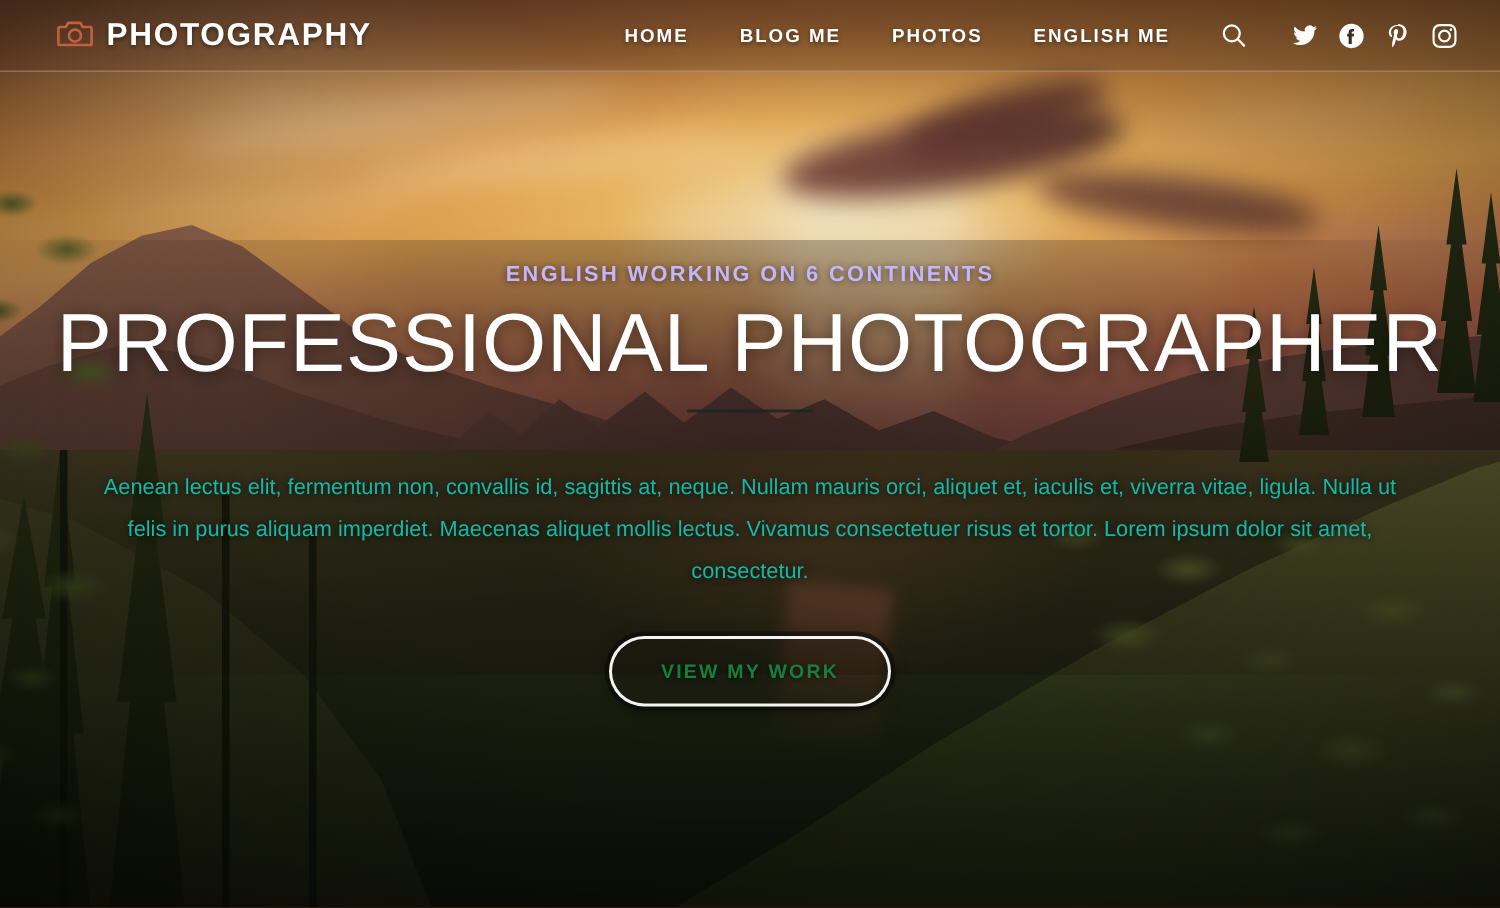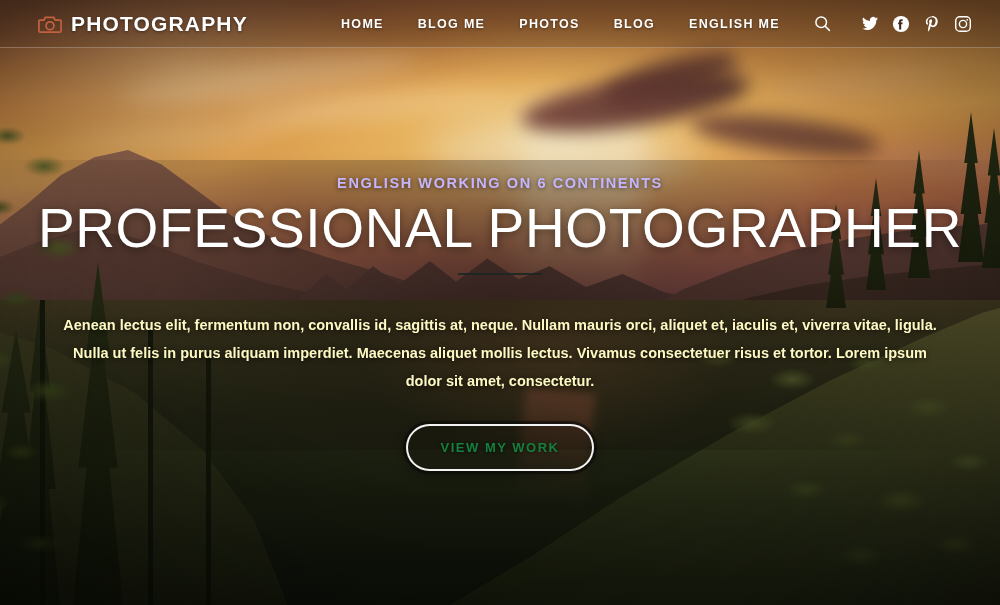--- a/index.html
+++ b/index.html
@@ -201,21 +201,21 @@
   .site-header {
     position:absolute; left:0; top:0; width:100%; height:48px;
     display:flex; align-items:center;
     padding:0 22px 0 38px;
     background:linear-gradient(180deg, rgba(52,32,18,0.30) 0%, rgba(60,38,22,0.22) 100%);
     border-bottom:1px solid rgba(255,240,225,0.30);
     z-index:20;
   }
 
   .brand {
-    display:flex; align-items:center; gap:9px;
+    display:flex; align-items:flex-start; gap:9px;
     text-decoration:none; cursor:pointer;
   }
   .brand-icon { display:block; width:24px; height:20px; flex:none; }
   .brand-name {
     color:#ffffff;
     font-size:21px;
     font-weight:700;
     letter-spacing:0.055em;
     text-shadow:0 1px 3px rgba(0,0,0,0.45);
     white-space:nowrap;
@@ -284,23 +284,23 @@
   .hero-rule {
     margin-top:16px;
     width:84px; height:2px;
     background:rgba(26,38,34,0.85);
     border-radius:1px;
   }
 
   .hero-desc {
     margin-top:37px;
     width:886px;
-    color:#fef9c3;
+    color:#14b8a6;
     font-size:14.5px;
-    font-weight:700;
+    font-weight:400;
     line-height:1.92;
     text-align:center;
     text-shadow:0 1px 5px rgba(0,0,0,0.65);
   }
 
   .hero-cta {
     margin-top:28px;
     display:inline-flex; align-items:center; justify-content:center;
     min-width:160px;
     padding:14px 33px;
@@ -379,21 +379,20 @@
           <circle cx="13" cy="12.4" r="4.3"></circle>
         </svg>
       </span>
       <span class="brand-name">PHOTOGRAPHY</span>
     </a>
 
     <nav class="nav">
       <a class="nav-link" href="#">HOME</a>
       <a class="nav-link" href="#">BLOG ME</a>
       <a class="nav-link" href="#">PHOTOS</a>
-      <a class="nav-link" href="#">BLOG</a>
       <a class="nav-link" href="#">ENGLISH ME</a>
     </nav>
 
     <div class="header-tools">
 
       <button class="tool-btn search-btn" title="Search">
         <svg width="17" height="17" viewBox="0 0 17 17" fill="none" stroke="#ffffff" stroke-width="1.5" stroke-linecap="round">
           <circle cx="7.2" cy="7.2" r="5.3"></circle>
           <line x1="11.2" y1="11.2" x2="15.4" y2="15.4"></line>
         </svg>

